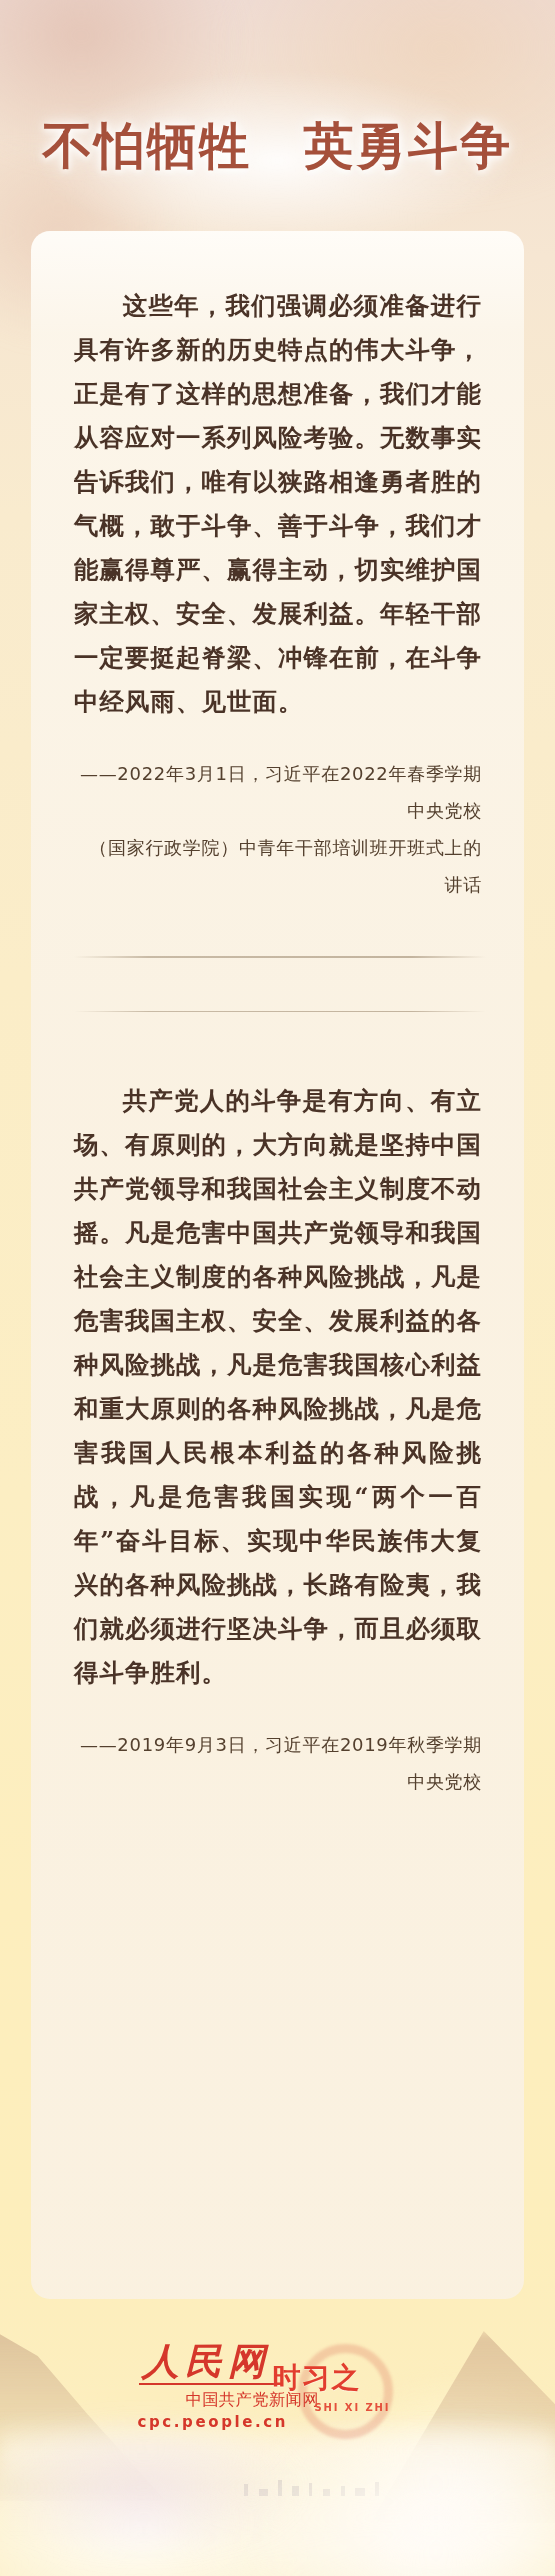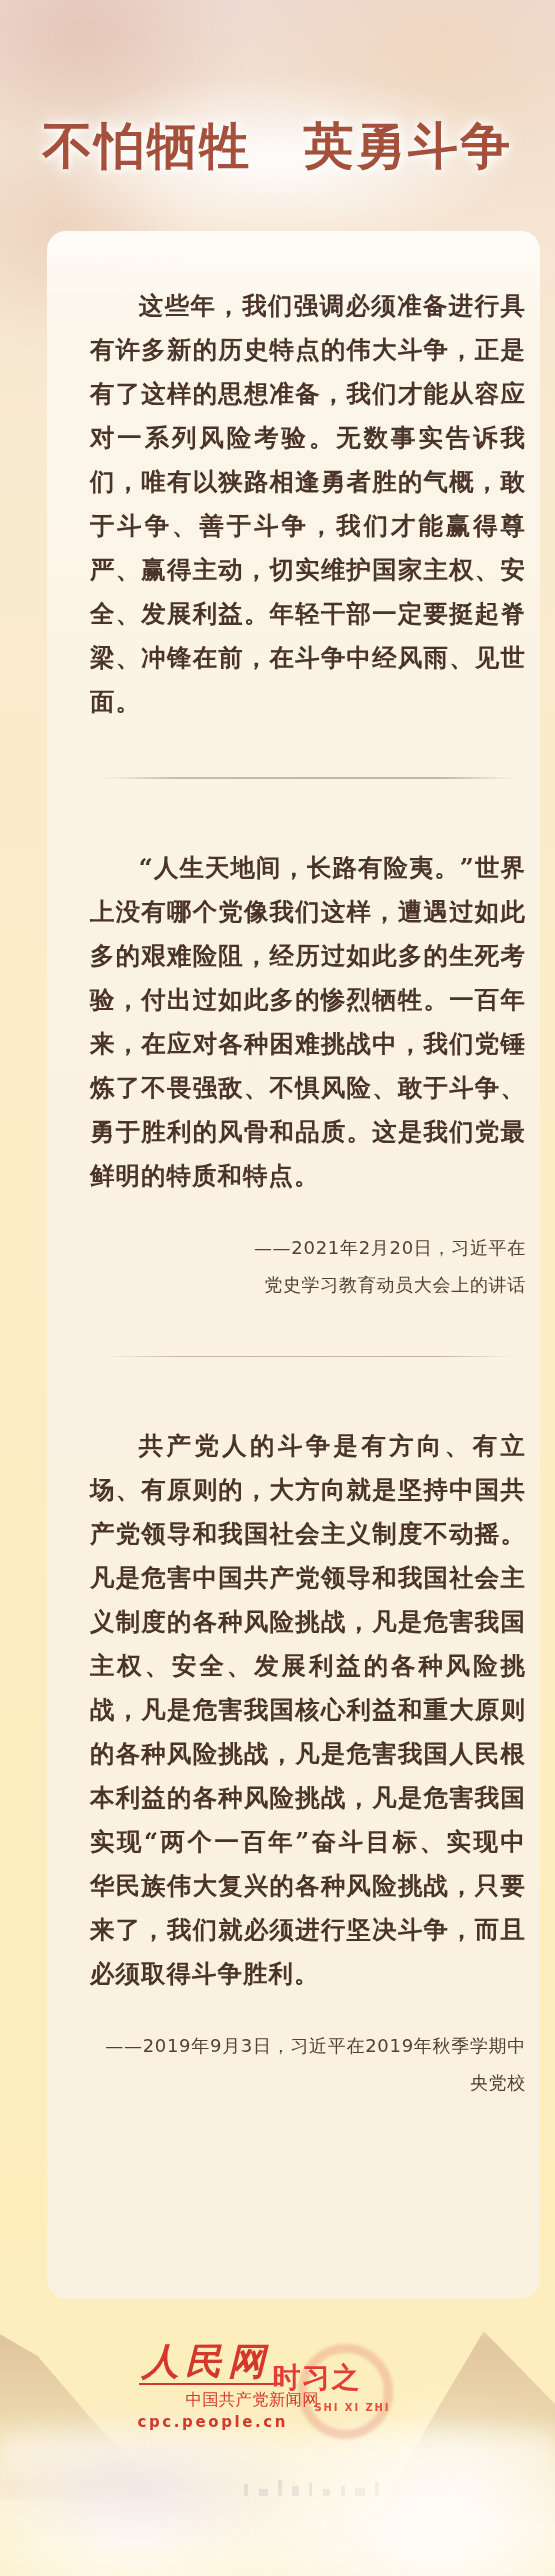--- a/index.html
+++ b/index.html
@@ -43,22 +43,22 @@
   .cloud-1{left:-96px;bottom:-74px;width:474px;height:229px;
     background:radial-gradient(ellipse at 50% 45%,rgba(255,255,255,.96),rgba(255,255,255,0) 72%);}
   .cloud-2{left:185px;bottom:-96px;width:489px;height:244px;
     background:radial-gradient(ellipse at 50% 45%,rgba(255,253,250,.94),rgba(255,255,255,0) 72%);}
   .cloud-3{right:-81px;bottom:-52px;width:400px;height:200px;
     background:radial-gradient(ellipse at 50% 45%,rgba(255,251,247,.92),rgba(255,255,255,0) 72%);}
   .cloud-4{left:-15px;bottom:22px;width:318px;height:133px;
     background:radial-gradient(ellipse at 50% 50%,rgba(235,214,223,.55),rgba(235,214,223,0) 72%);}
 
   
-  .card{position:absolute;left:47px;top:231px;width:493px;height:2068px;border-radius:19px;
-    overflow:hidden;box-sizing:border-box;padding:53px 14px 0 43px;
+  .card{position:absolute;left:31px;top:231px;width:493px;height:2068px;border-radius:19px;
+    overflow:hidden;box-sizing:border-box;padding:53px 42px 0 43px;
     background:linear-gradient(180deg,rgba(255,253,249,.97) 0%,rgba(252,246,235,.95) 5%,rgba(250,242,228,.94) 40%,rgba(250,241,226,.94) 100%);}
   .quote-text{margin:0;font-size:24.4px;line-height:44px;letter-spacing:1.1px;font-weight:600;
     color:#4a3327;text-align:justify;text-indent:2em;}
   .attribution{margin-top:31px;text-align:right;
     font-family:"DejaVu Sans","Liberation Sans",sans-serif;
     font-size:18px;line-height:37px;letter-spacing:0.7px;color:#54402e;}
   .divider{margin:53px auto 0;width:412px;height:1.5px;border:0;
     background:linear-gradient(90deg,rgba(150,128,98,0),rgba(140,118,90,.45) 18%,rgba(140,118,90,.5) 82%,rgba(150,128,98,0));}
   .quote-section{margin:0;}
   .quote-section + .divider + .quote-section{margin-top:0;}
@@ -112,36 +112,33 @@
     <div class="cloud cloud-1"></div>
     <div class="cloud cloud-2"></div>
     <div class="cloud cloud-3"></div>
     <div class="cloud cloud-4"></div>
   </div>
 
   <div class="card">
 
     <section class="quote-section qs-1">
       <p class="quote-text">这些年，我们强调必须准备进行具有许多新的历史特点的伟大斗争，正是有了这样的思想准备，我们才能从容应对一系列风险考验。无数事实告诉我们，唯有以狭路相逢勇者胜的气概，敢于斗争、善于斗争，我们才能赢得尊严、赢得主动，切实维护国家主权、安全、发展利益。年轻干部一定要挺起脊梁、冲锋在前，在斗争中经风雨、见世面。</p>
-    </section>
-
-    <div class="divider"></div>
-
-    <section class="quote-section qs-2">
-      <p class="quote-text">“人生天地间，长路有险夷。”世界上没有哪个党像我们这样，遭遇过如此多的艰难险阻，经历过如此多的生死考验，付出过如此多的惨烈牺牲。一百年来，在应对各种困难挑战中，我们党锤炼了不畏强敌、不惧风险、敢于斗争、勇于胜利的风骨和品质。这是我们党最鲜明的特质和特点。</p>
       <div class="attribution">
-        <div>——2021年2月20日，习近平在</div>
-        <div>党史学习教育动员大会上的讲话</div>
+        <div>——2022年3月1日，习近平在2022年春季学期中央党校</div>
+        <div>（国家行政学院）中青年干部培训班开班式上的讲话</div>
       </div>
     </section>
 
     <div class="divider"></div>
 
+
+    <div class="divider"></div>
+
     <section class="quote-section qs-3">
-      <p class="quote-text">共产党人的斗争是有方向、有立场、有原则的，大方向就是坚持中国共产党领导和我国社会主义制度不动摇。凡是危害中国共产党领导和我国社会主义制度的各种风险挑战，凡是危害我国主权、安全、发展利益的各种风险挑战，凡是危害我国核心利益和重大原则的各种风险挑战，凡是危害我国人民根本利益的各种风险挑战，凡是危害我国实现“两个一百年”奋斗目标、实现中华民族伟大复兴的各种风险挑战，只要来了，我们就必须进行坚决斗争，而且必须取得斗争胜利。</p>
+      <p class="quote-text">共产党人的斗争是有方向、有立场、有原则的，大方向就是坚持中国共产党领导和我国社会主义制度不动摇。凡是危害中国共产党领导和我国社会主义制度的各种风险挑战，凡是危害我国主权、安全、发展利益的各种风险挑战，凡是危害我国核心利益和重大原则的各种风险挑战，凡是危害我国人民根本利益的各种风险挑战，凡是危害我国实现“两个一百年”奋斗目标、实现中华民族伟大复兴的各种风险挑战，长路有险夷，我们就必须进行坚决斗争，而且必须取得斗争胜利。</p>
       <div class="attribution">
         <div>——2019年9月3日，习近平在2019年秋季学期中央党校</div>
 
       </div>
     </section>
 
   </div>
 
   <div class="footer">
     <div class="pd-logo">

